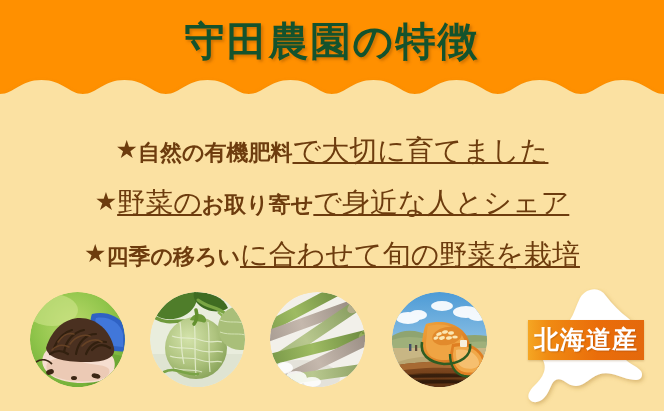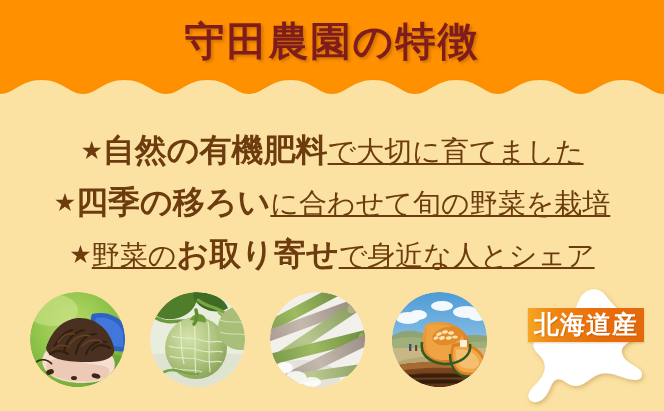--- a/index.html
+++ b/index.html
@@ -30,21 +30,21 @@
     width: 664px;
     height: 100px;
     background: #ff9000;
   }
   #header-title {
     position: absolute;
     left: 0;
     top: 18px;
     width: 664px;
     text-align: center;
-    color: #7f1d1d;
+    color: #14532d;
     font-size: 40px;
     font-weight: bold;
     letter-spacing: 2px;
     line-height: 48px;
     text-shadow: 2px 2px 3px rgba(120, 60, 0, 0.35);
     font-family: "Liberation Serif", "DejaVu Serif", serif;
   }
 
   
   #wave {
@@ -72,21 +72,21 @@
     white-space: nowrap;
     font-family: "Liberation Serif", "DejaVu Serif", serif;
   }
   .star {
     font-size: 25px;
     color: #6d3c0e;
     vertical-align: 2px;
     letter-spacing: 0;
   }
   .big {
-    font-size: 32px;
+    font-size: 22px;
     font-weight: bold;
     letter-spacing: 0px;
     text-align: right;
   }
   .small {
     font-size: 28px;
     font-weight: normal;
     letter-spacing: 0px;
     text-decoration: underline;
   }
@@ -113,23 +113,23 @@
     left: 524px;
     top: 288px;
     width: 130px;
     height: 122px;
   }
   #hokkaido-map svg { display: block; }
 
   #region-badge {
     position: absolute;
     left: 528px;
-    top: 308px;
+    top: 320px;
     width: 116px;
-    height: 34px;
+    height: 40px;
     background: linear-gradient(to right, #f5a623 0%, #f08a12 18%, #ea6d0a 60%, #e4690c 100%);
     display: flex;
     align-items: center;
     justify-content: center;
     box-shadow: 0 1px 2px rgba(120,70,10,0.25);
   }
   #region-badge-label {
     color: #ffffff;
     font-size: 25px;
     font-weight: bold;
@@ -174,25 +174,25 @@
              L664,42 Z" fill="#fbe1a2"></path>
   </svg>
 
   <div id="lines">
 
     <div class="feature-line">
       <span class="star">★</span><span class="big">自然の有機肥料</span><span class="small">で大切に育てました</span>
     </div>
 
     <div class="feature-line">
+      <span class="star">★</span><span class="small">野菜の</span><span class="big">お取り寄せ</span><span class="small">で身近な人とシェア</span>
+    </div>
+
+    <div class="feature-line">
       <span class="star">★</span><span class="big">四季の移ろい</span><span class="small">に合わせて旬の野菜を栽培</span>
-    </div>
-
-    <div class="feature-line">
-      <span class="star">★</span><span class="small">野菜の</span><span class="big">お取り寄せ</span><span class="small">で身近な人とシェア</span>
     </div>
 
   </div>
 
   <div class="photo-circle" id="photo-1">
     <svg width="95" height="95" viewBox="0 0 95 95">
       <defs>
         <radialGradient id="g1bg" cx="45%" cy="35%" r="75%">
           <stop offset="0%" stop-color="#b9d96a"></stop>
           <stop offset="55%" stop-color="#8fc44a"></stop>

